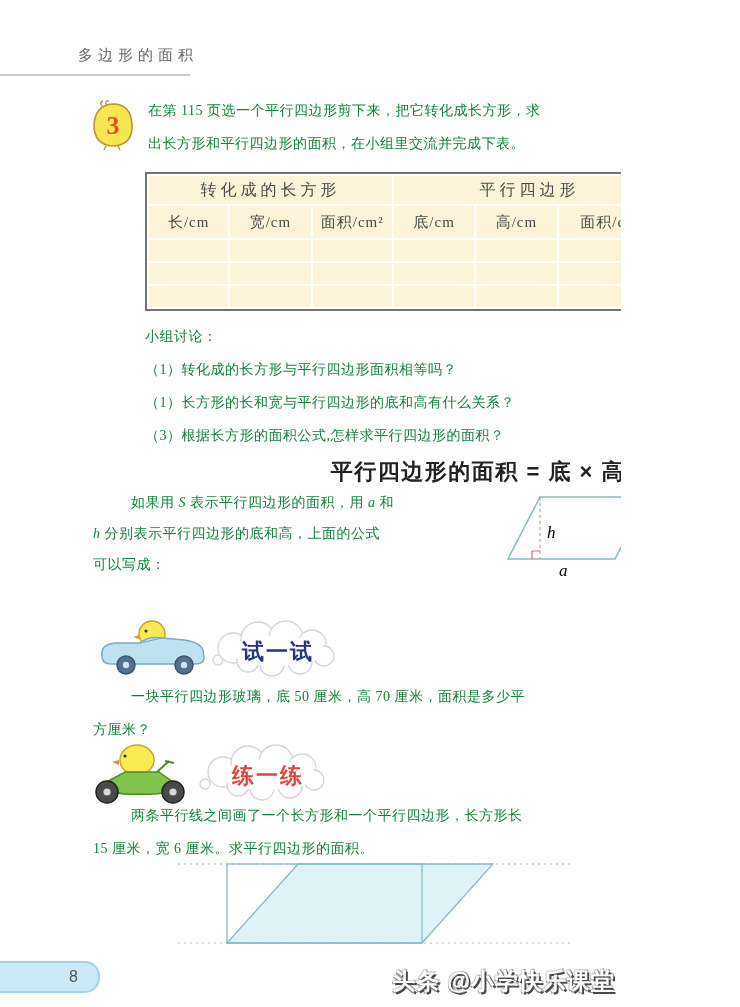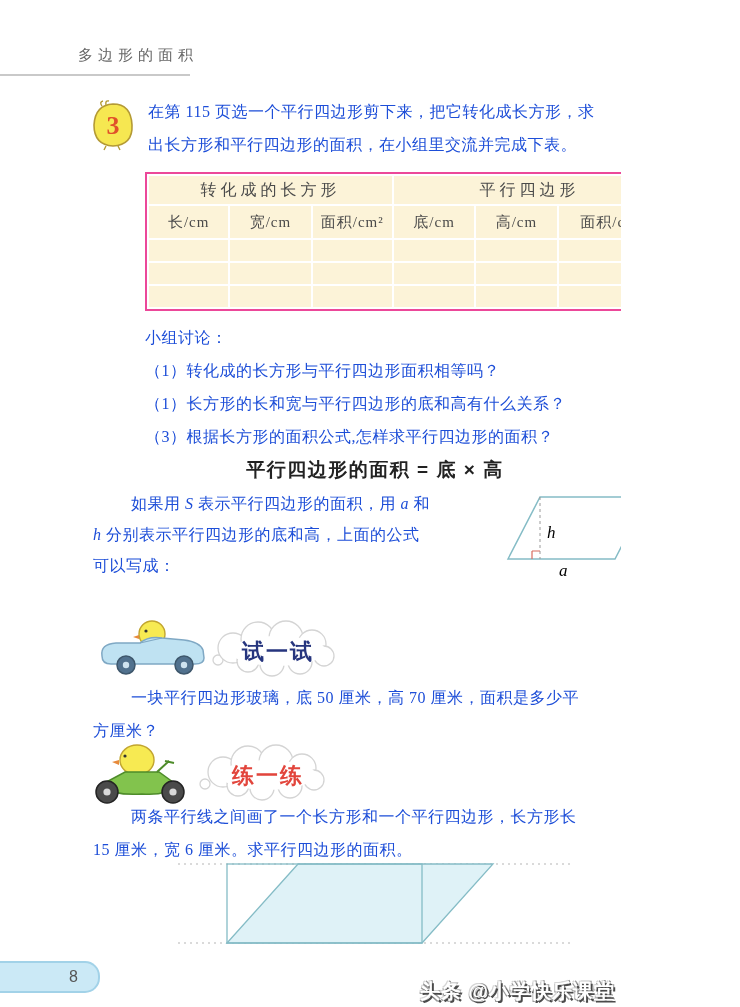--- a/index.html
+++ b/index.html
@@ -1,46 +1,46 @@
 <!DOCTYPE html>
 <html><head>
 <meta charset="utf-8">
 <style>
   html,body{margin:0;padding:0;background:#fff;}
   #page{position:relative;width:621px;height:1007px;background:#ffffff;overflow:hidden;
         font-family:"Liberation Serif","DejaVu Serif",serif;color:#333;}
   .abs{position:absolute;}
-  .txt{font-size:16px;line-height:1;letter-spacing:.5px;white-space:nowrap;color:#1d4ed8;}
+  .txt{font-size:14px;line-height:1;letter-spacing:.5px;white-space:nowrap;color:#15803d;}
   
   #header-title{left:78px;top:46px;font-size:15px;color:#666;letter-spacing:5px;}
   #header-rule{left:0;top:74px;width:190px;height:2px;background:#c9c9c9;}
   
-  #table-wrap{left:145px;top:172px;width:520px;border:2px solid #ec4899;background:#14b8a6;}
+  #table-wrap{left:145px;top:172px;width:520px;border:2px solid #737373;background:#14b8a6;}
   #worksheet-table{border-collapse:collapse;width:100%;table-layout:fixed;
       font-family:"Liberation Serif",serif;color:#4a4a4a;}
   #worksheet-table th,#worksheet-table td{border:2px solid #ffffff;background:#FCF3D8;
       font-weight:normal;text-align:center;padding:0;}
   .grp-row th{height:28px;font-size:16px;letter-spacing:4px;}
   .hdr-row th{height:32px;font-size:15px;letter-spacing:1px;}
   .data-row td{height:21px;}
   
-  #main-formula{left:125px;top:457px;width:500px;text-align:center;
-      font-family:"Liberation Sans",sans-serif;font-weight:bold;font-size:19px;
+  #main-formula{left:125px;top:457px;width:500px;text-align:right;
+      font-family:"Liberation Sans",sans-serif;font-weight:bold;font-size:22px;
       letter-spacing:1.5px;color:#222;}
   .mvar{font-style:italic;font-family:"Liberation Serif",serif;}
   #algebra-formula{left:93px;top:585px;width:400px;text-align:center;
       font-style:italic;font-family:"Liberation Serif",serif;font-size:20px;letter-spacing:1px;}
   
   #page-pill{left:0;top:961px;width:78px;height:28px;background:#CBE9F6;
       border:2px solid #A2D2E8;border-left:none;border-radius:0 15px 15px 0;
       text-align:right;line-height:28px;padding-right:20px;box-sizing:content-box;
       font-family:"Liberation Sans",sans-serif;font-size:16px;color:#555;}
   #watermark{right:6px;top:966px;font-family:"Liberation Sans",sans-serif;
-      font-weight:bold;font-size:20px;letter-spacing:1px;color:#ffffff;
-      text-shadow:2px 2px 0 #4a4a4a,-1px -1px 0 #d6d6d6,1px -1px 0 #9a9a9a,-1px 1px 0 #9a9a9a;margin-top:12px;}
+      font-weight:bold;font-size:23px;letter-spacing:1px;color:#ffffff;
+      text-shadow:2px 2px 0 #4a4a4a,-1px -1px 0 #d6d6d6,1px -1px 0 #9a9a9a,-1px 1px 0 #9a9a9a;}
   svg text{font-family:"Liberation Serif",serif;}
 </style>
 </head>
 <body>
 
 <div id="page">
 
   <div class="abs" id="header-title">多边形的面积</div>
   <div class="abs" id="header-rule"></div>
 

